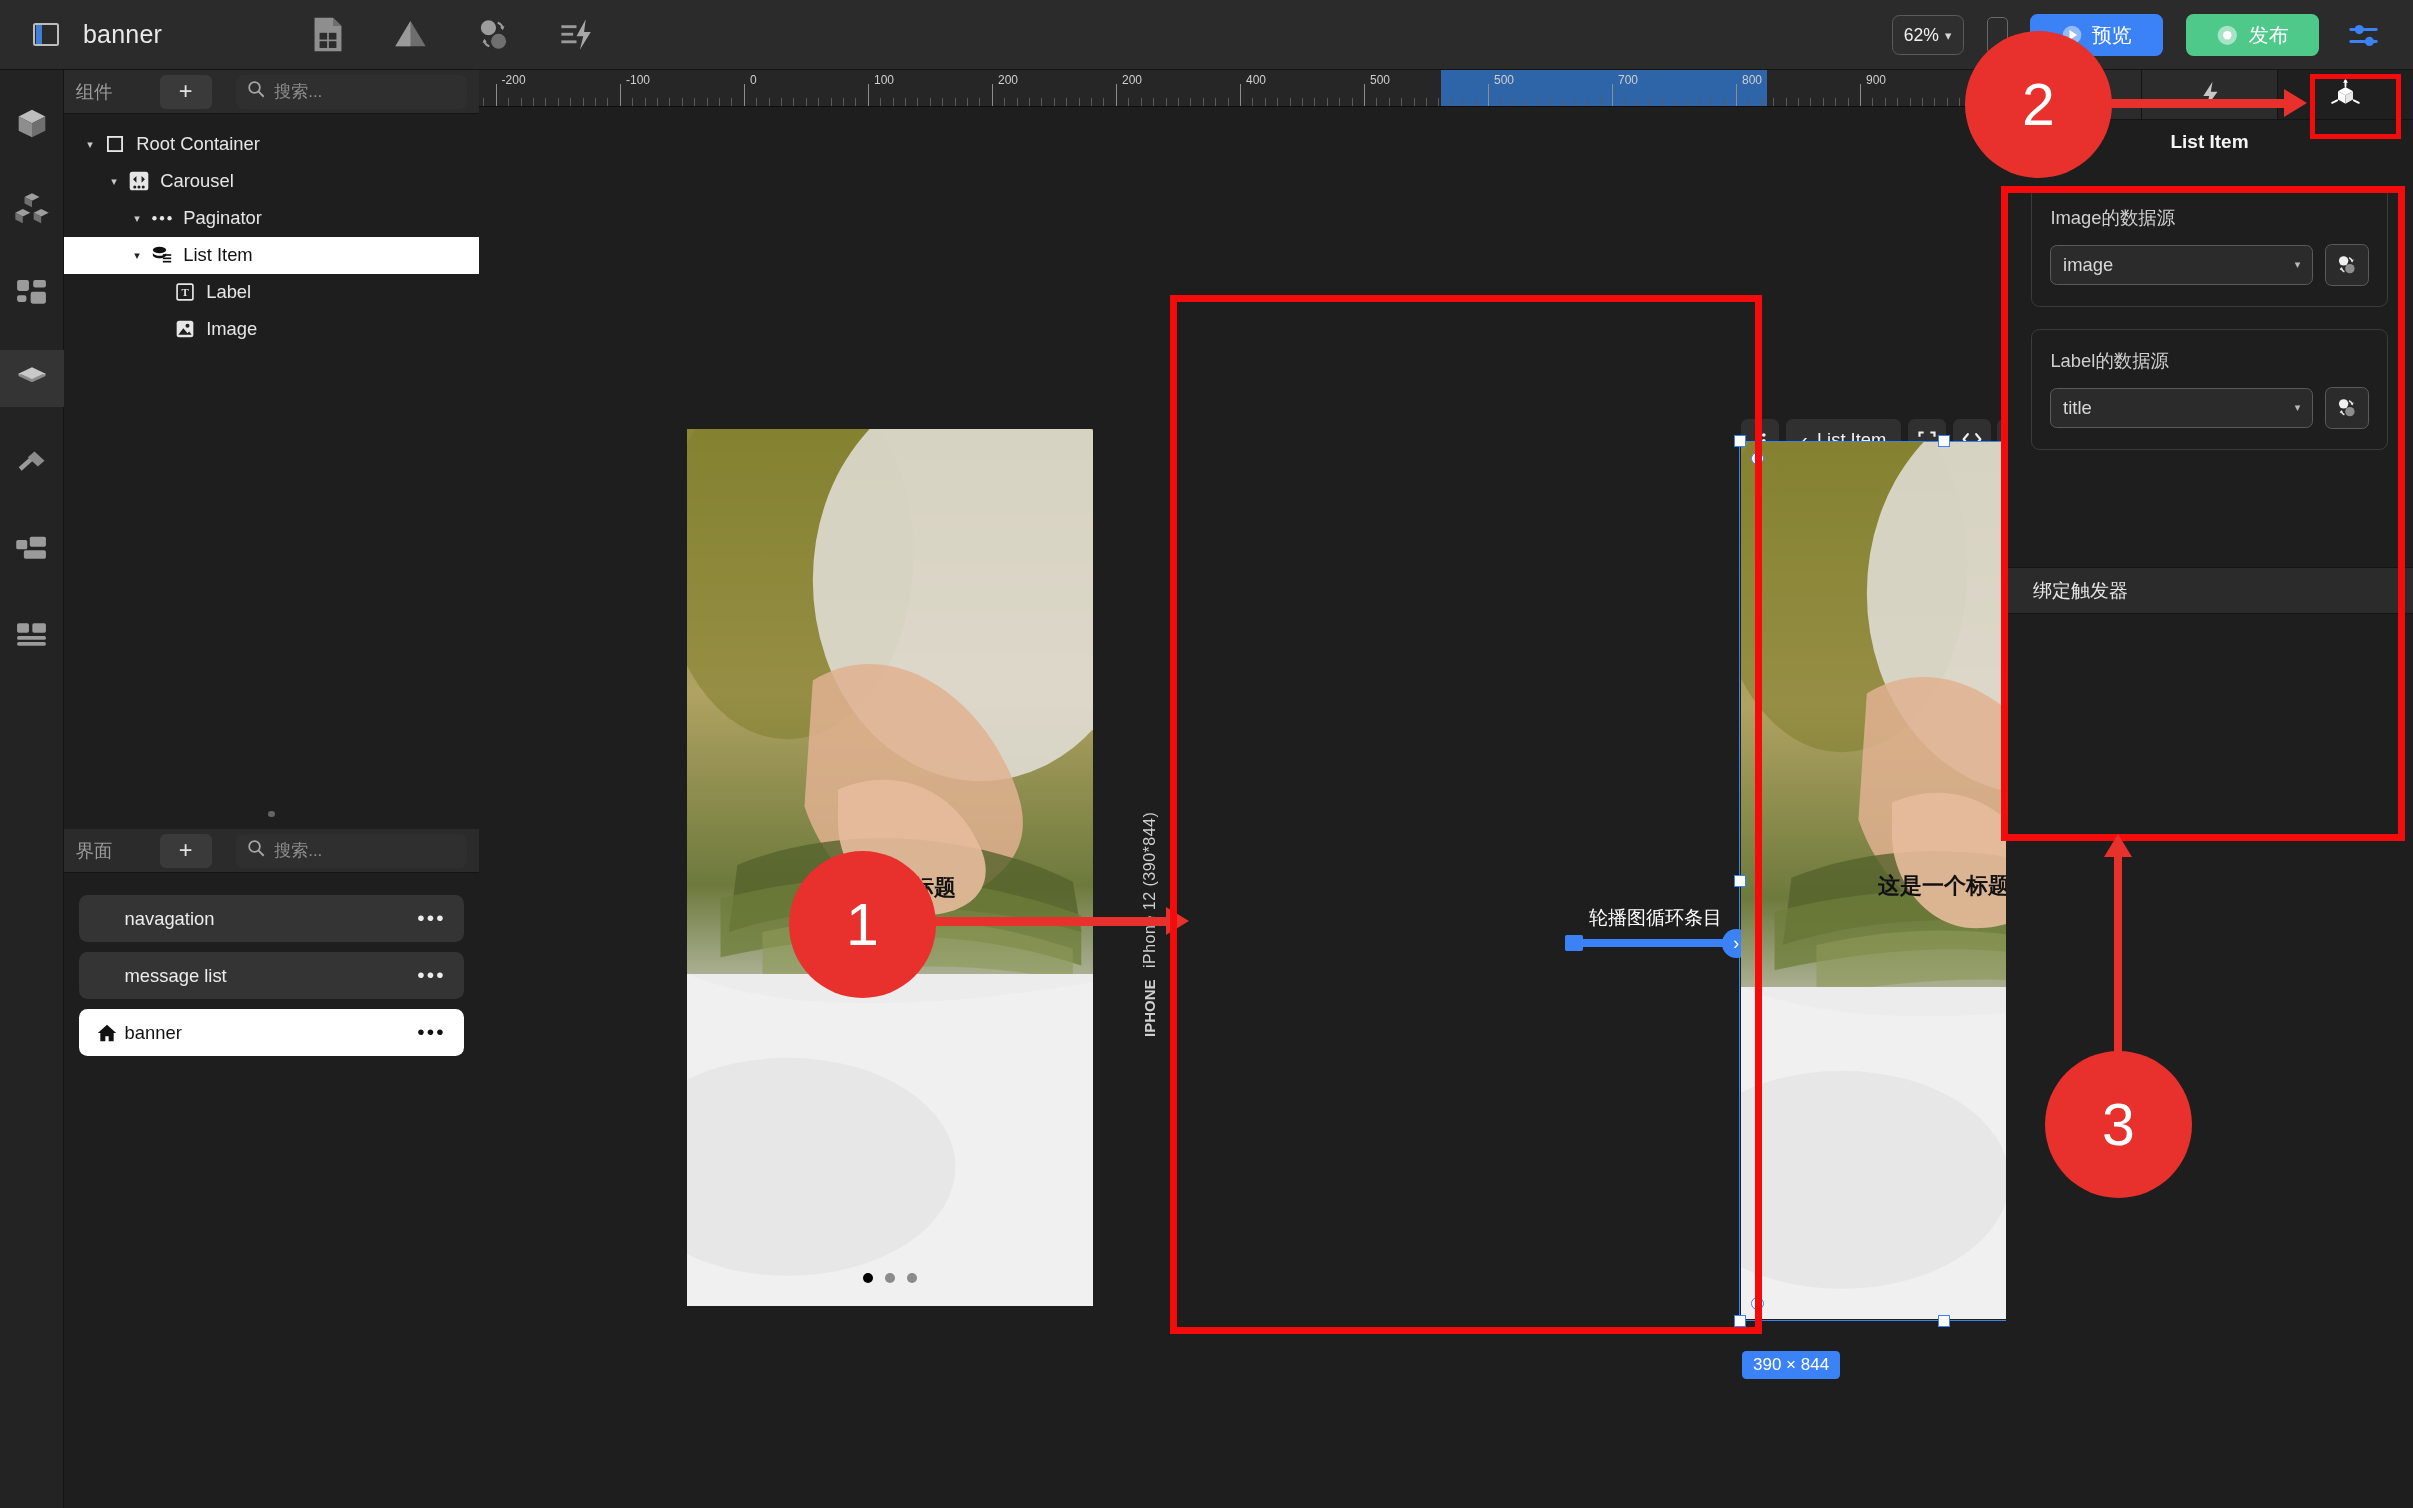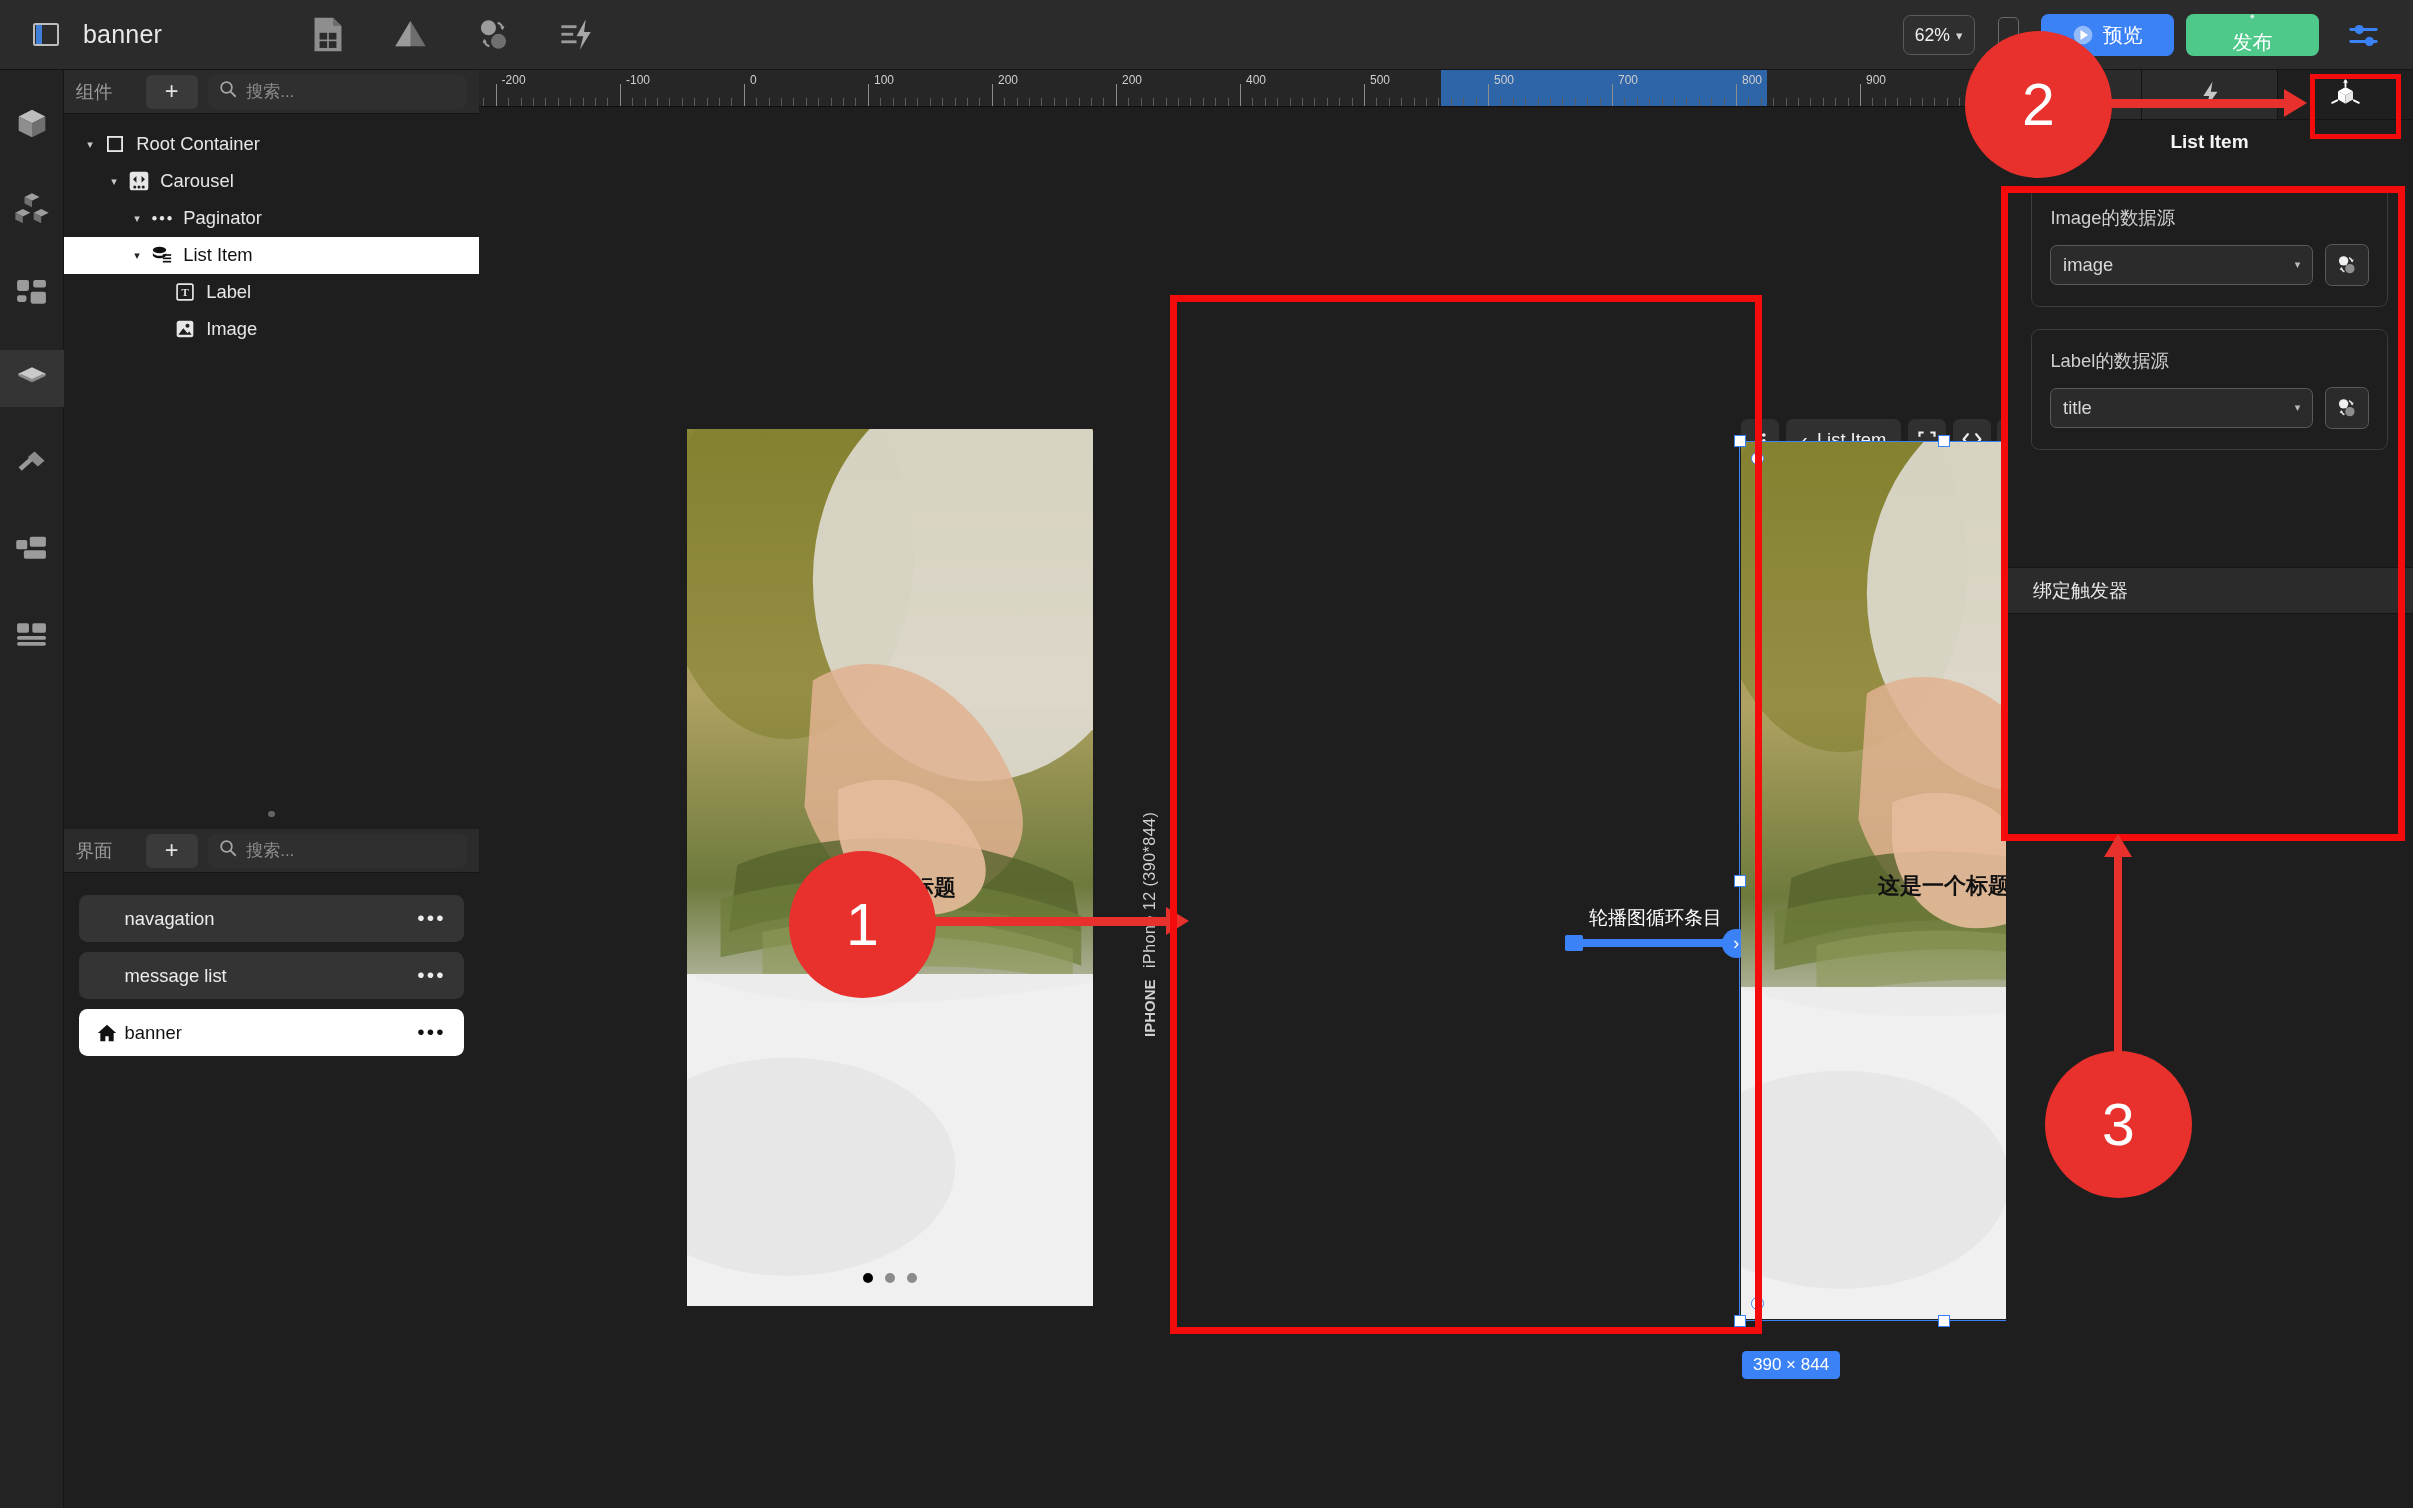--- a/index.html
+++ b/index.html
@@ -40,22 +40,22 @@
     margin-left: 23.5px; width: 21px; height: 37px; border:1.3px solid #6a6a6a; border-radius:5px;
     position:relative; cursor:pointer;
   }
   .device-btn::after { content:''; position:absolute; left:50%; bottom:4.2px; transform:translateX(-50%);
      width:2.5px; height:2.5px; border-radius:50%; background:#9a9a9a; }
   .btn-preview {
     margin-left: 22px; width: 133px; height: 42px; border-radius: 7.5px; background:#3b82f6;
     display:flex; align-items:center; justify-content:center; gap:8.4px; cursor:pointer;
   }
   .btn-publish {
-    margin-left: 12px; width: 133px; height: 42px; border-radius: 7.5px; background:#4ec98a;
-    display:flex; align-items:center; justify-content:center; gap:10px; cursor:pointer;flex-direction:column;
+    margin-left: 23px; width: 133px; height: 42px; border-radius: 7.5px; background:#4ec98a;
+    display:flex; align-items:center; justify-content:center; gap:10px; cursor:pointer;
   }
   .btn-preview span, .btn-publish span { color:#fff; font-size:20px; }
   .tb-settings { margin-left: 25px; margin-right: 30px; width: 39px; height: 39px; cursor:pointer;
       display:flex; align-items:center; justify-content:center; }
 
   
   .rail {
     position: absolute; left: 0; top: 70px; width: 64px; height: 1439px;
     background: #232323; border-right: 0.8px solid #141414;
     display:flex; flex-direction:column; align-items:center; padding-top: 25px; gap: 28px;
@@ -64,20 +64,21 @@
   .rail-item.active { background: #343434; }
 
   
   .leftpanel {
     position:absolute; left:64px; top:70px; width:416px; height:1439px;
     background:#1e1e1e; border-right:0.8px solid #101010;
   }
   .panel-head {
     height: 44px; background:#2b2b2b; display:flex; align-items:center; padding: 0 11.7px;
     border-bottom: 0.8px solid #141414;
+    gap: 14px;
   }
   .panel-head .ph-title { color:#9b9b9b; font-size:18.4px; width: 70px; }
   .ph-add {
     width: 52px; height: 34px; background:#3a3a3a; border-radius:5.9px; color:#e3e3e3;
     display:flex; align-items:center; justify-content:center; font-size:23.5px; cursor:pointer; margin-right: 10px;
   }
   .ph-search {
     flex: 1; height: 34px; background:#2f2f2f; border-radius:7.5px; display:flex; align-items:center;
     padding: 0 11.7px; gap: 8.4px; cursor:text;
   }

